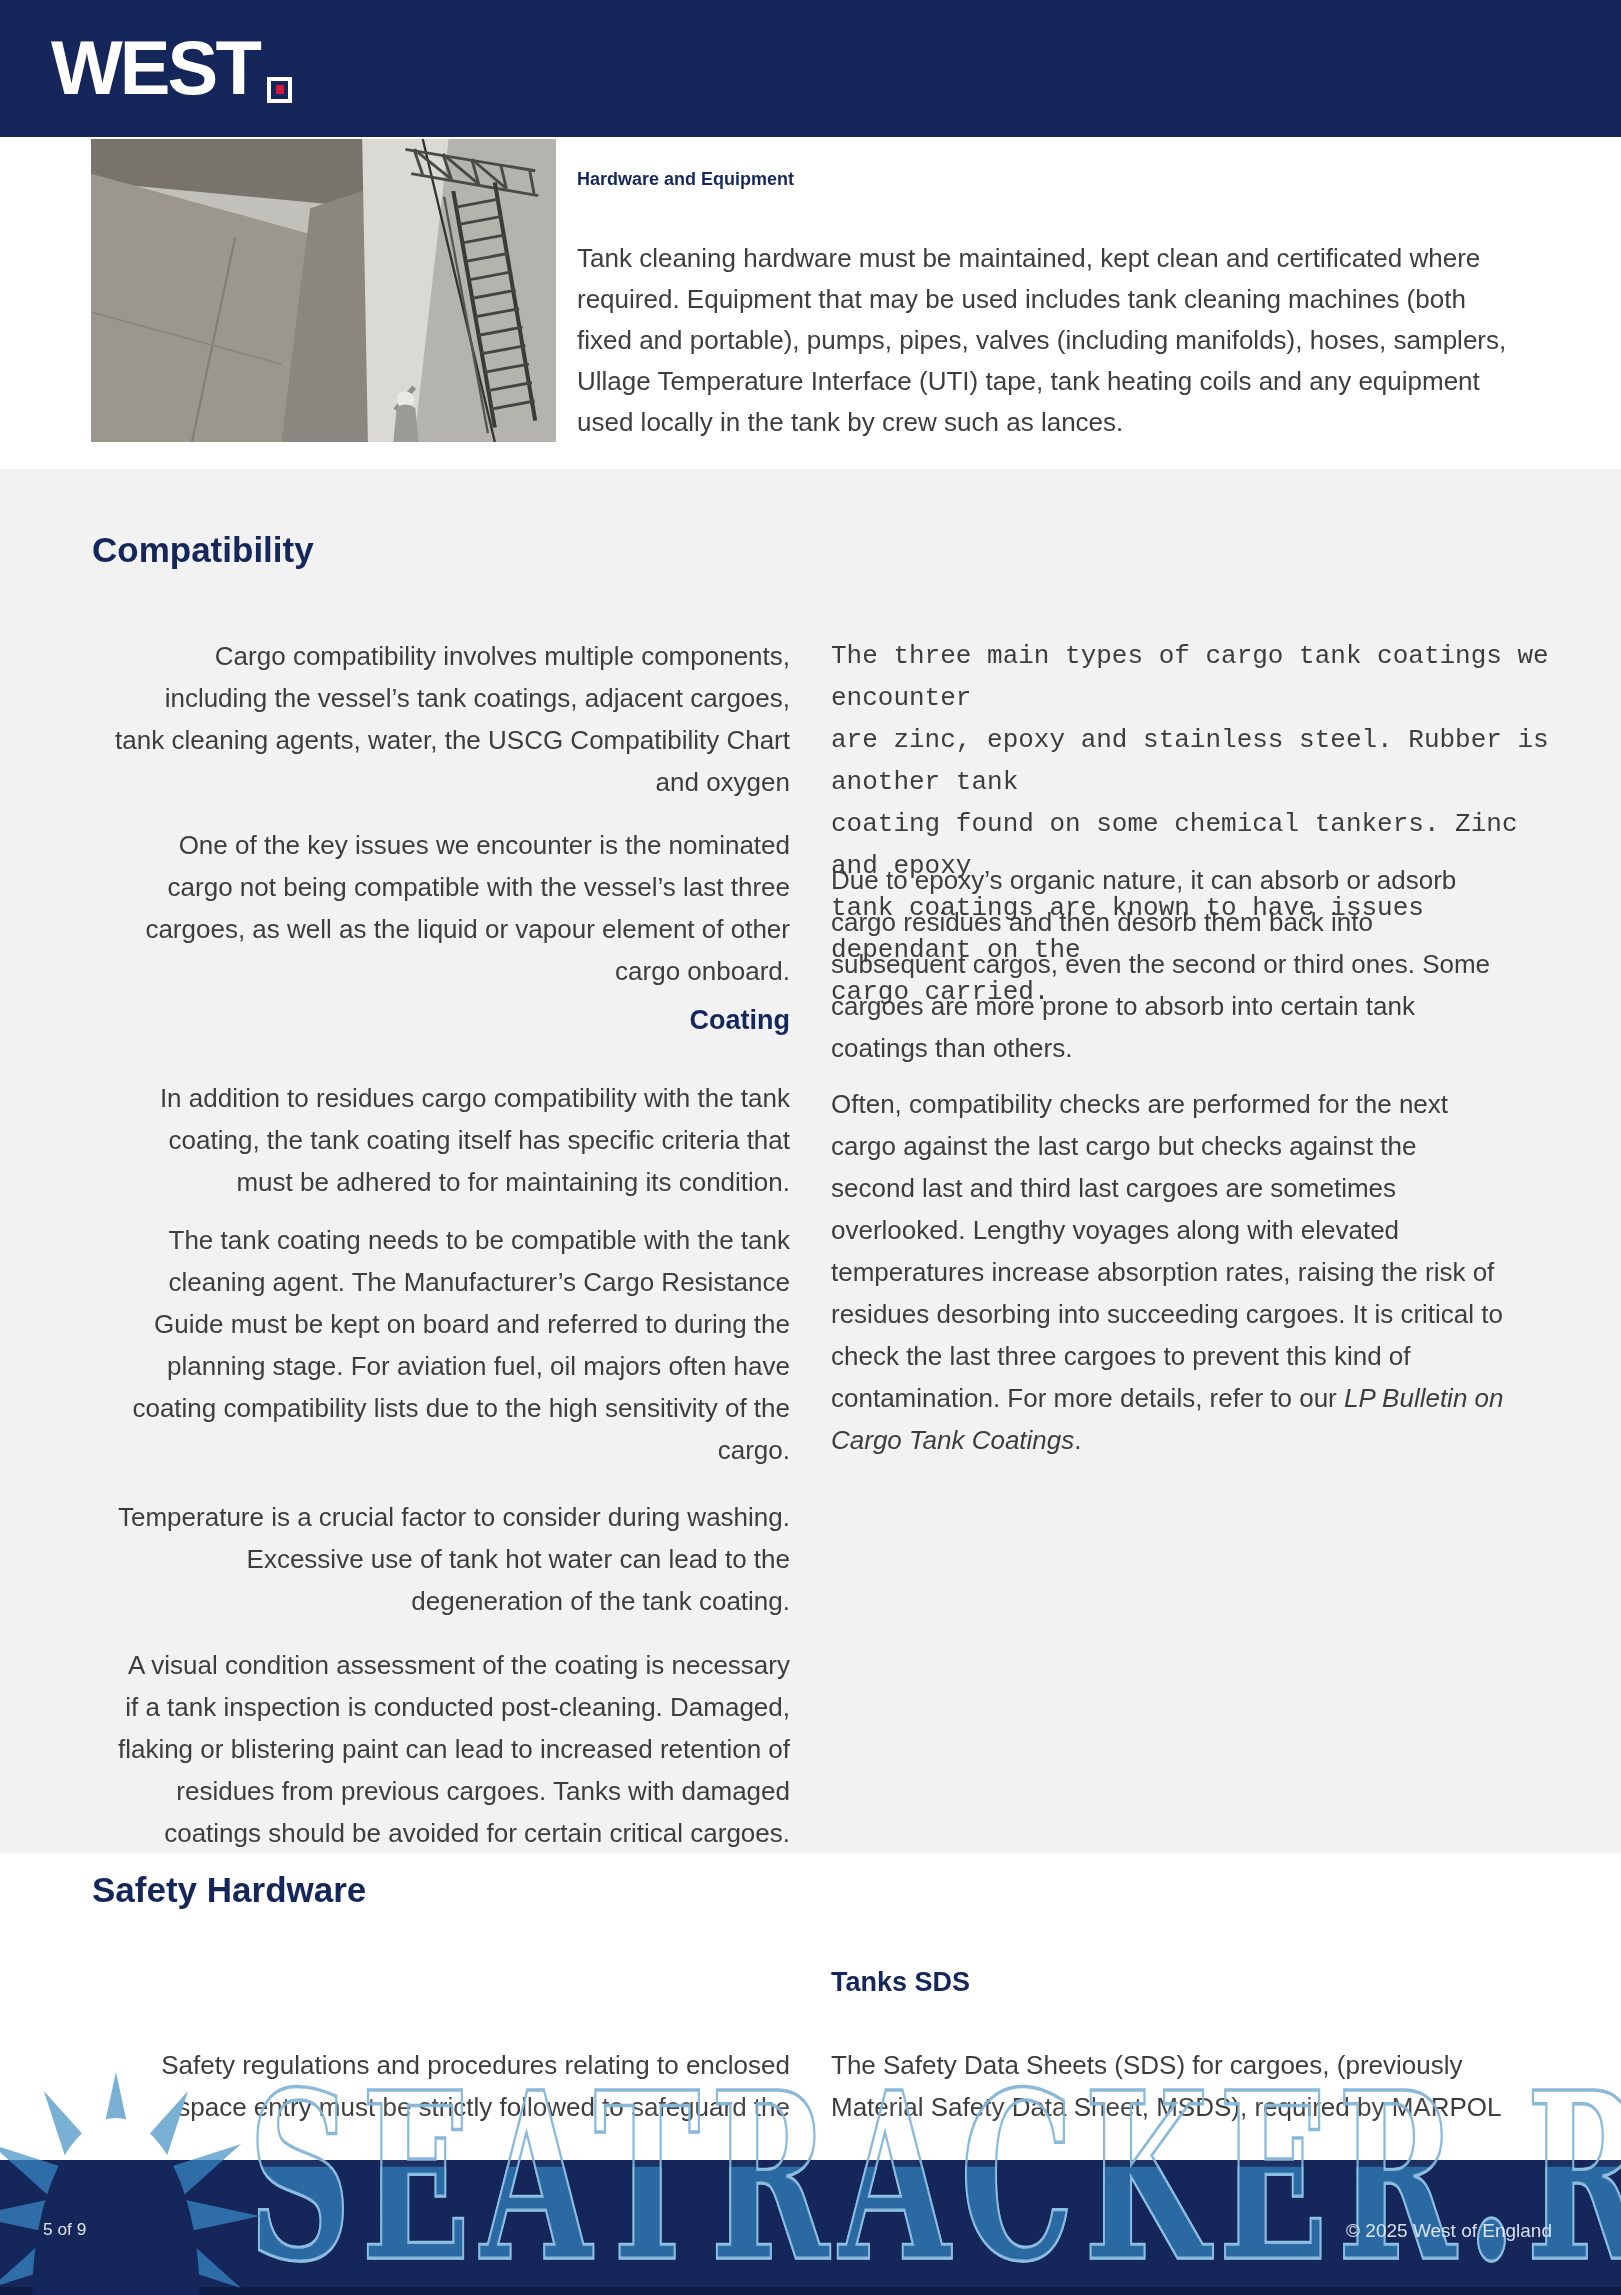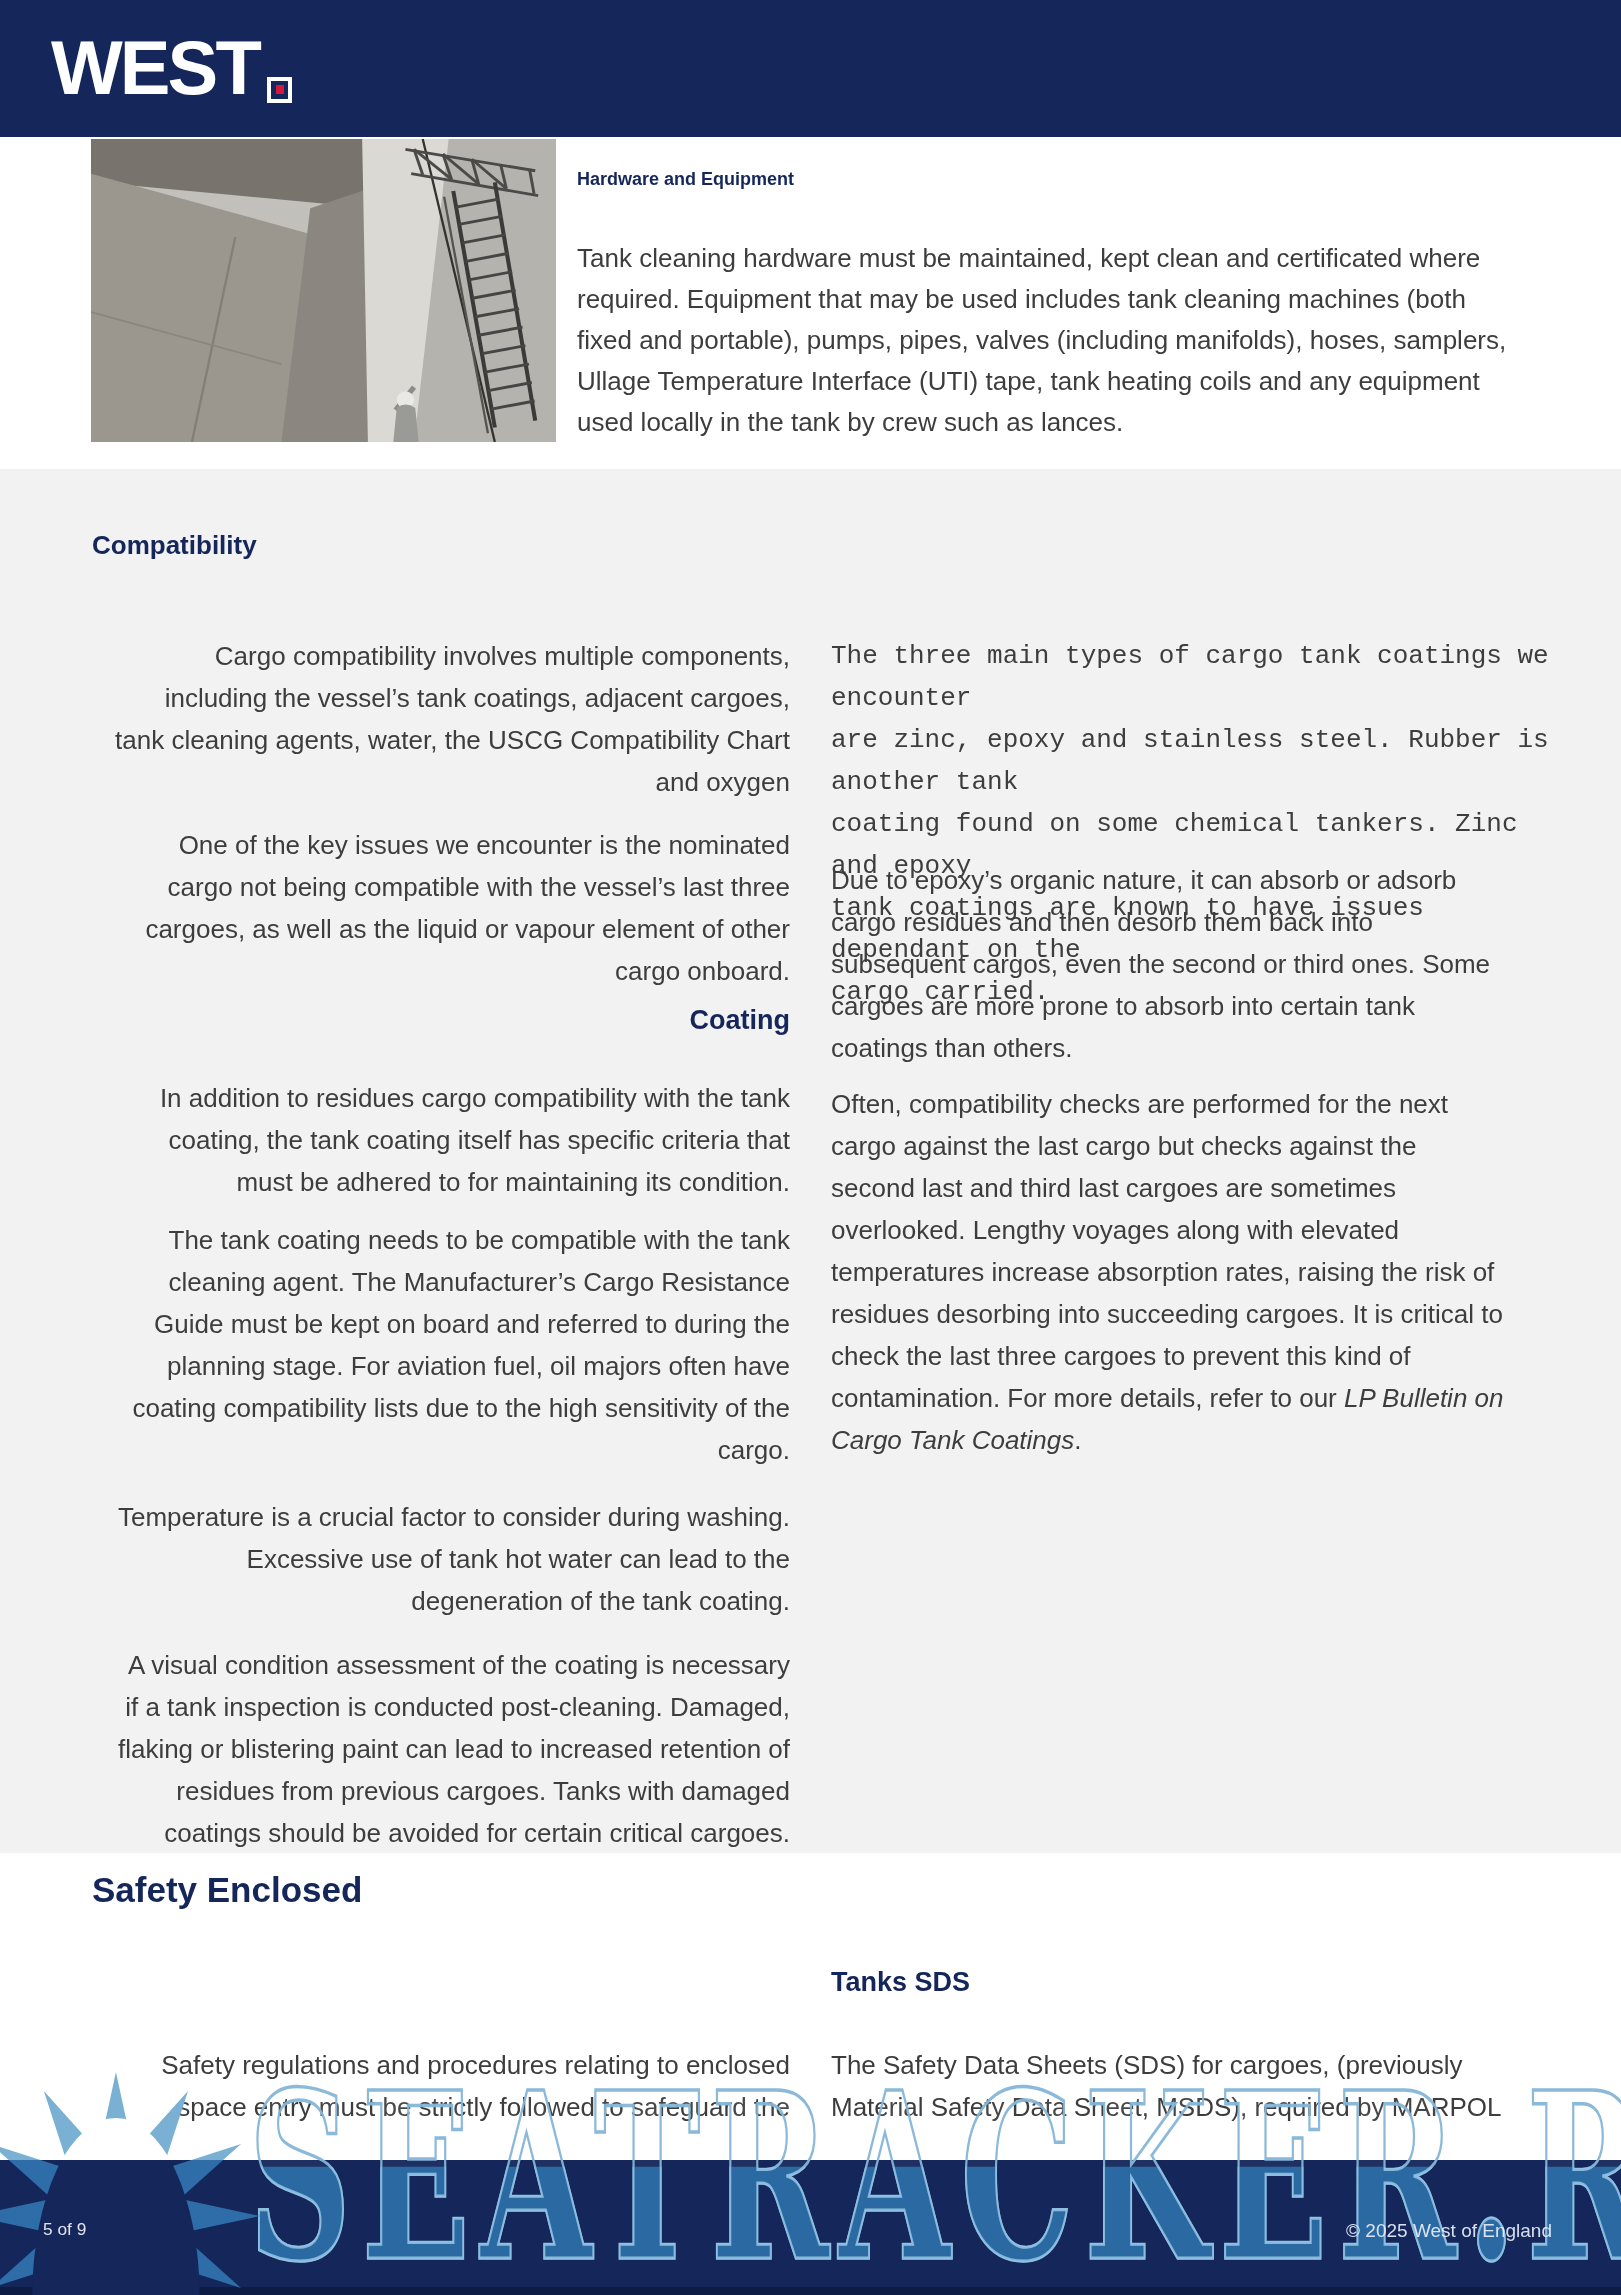--- a/index.html
+++ b/index.html
@@ -14,21 +14,21 @@
   .logo-box{width:17.3px;height:17.3px;border:4px solid #ffffff;margin-left:8px;margin-bottom:3.5px;
     display:flex;align-items:center;justify-content:center;}
   .logo-dot{width:8px;height:9.2px;background:#d5173a;}
   
   .photo{position:absolute;left:91px;top:139px;width:465px;height:303px;overflow:hidden;}
   .hw-title{position:absolute;left:577px;top:169px;font-size:18px;font-weight:bold;color:#14265a;}
   .hw-body{position:absolute;left:577px;top:238px;width:947px;font-size:26px;line-height:41px;
     color:#3d3d3d;white-space:pre-line;}
   
   .gray-band{position:absolute;left:0;top:469px;width:1622px;height:1384px;background:#f2f2f2;}
-  .comp-title{position:absolute;left:92px;top:530px;font-size:26px;font-weight:bold;color:#14265a;}
+  .comp-title{position:absolute;left:92px;top:530px;font-size:35px;font-weight:bold;color:#14265a;}
   .para{position:absolute;font-size:26px;line-height:42px;color:#3d3d3d;white-space:pre-line;}
   .subhead{position:absolute;font-size:27px;font-weight:bold;color:#14265a;}
   .colL{left:92px;width:698px;text-align:right;}
   .colR{left:831px;width:727px;}
   
   .safety-title{position:absolute;left:92px;top:1870px;font-size:35px;font-weight:bold;color:#14265a;}
   
   .footer{position:absolute;left:0;top:2160px;width:1622px;height:135px;background:#14265a;}
   .footer-edge{position:absolute;left:0;top:2287px;width:1622px;height:8px;background:#0c1c44;}
   .page-indicator{position:absolute;left:43px;top:2219px;font-size:17.3px;color:rgba(255,255,255,0.88);z-index:40;}
@@ -162,21 +162,21 @@
   <div class="para colR" style="top:1083px;"><span>Often, compatibility checks are performed for the next
 cargo against the last cargo but checks against the
 second last and third last cargoes are sometimes
 overlooked. Lengthy voyages along with elevated
 temperatures increase absorption rates, raising the risk of
 residues desorbing into succeeding cargoes. It is critical to
 check the last three cargoes to prevent this kind of
 contamination. For more details, refer to our </span><em>LP Bulletin on
 Cargo Tank Coatings</em><span>.</span></div>
 
-  <div class="safety-title">Safety Enclosed</div>
+  <div class="safety-title">Safety Hardware</div>
   <div class="para colL" style="top:2044px;">Safety regulations and procedures relating to enclosed
 space entry must be strictly followed to safeguard the</div>
   <div class="subhead colR" style="top:1967px;">Tanks SDS</div>
   <div class="para colR" style="top:2044px;">The Safety Data Sheets (SDS) for cargoes, (previously
 Material Safety Data Sheet, MSDS), required by MARPOL</div>
 
   <div class="footer"></div>
   <div class="footer-edge"></div>
 
   <div class="wm-wrap">

